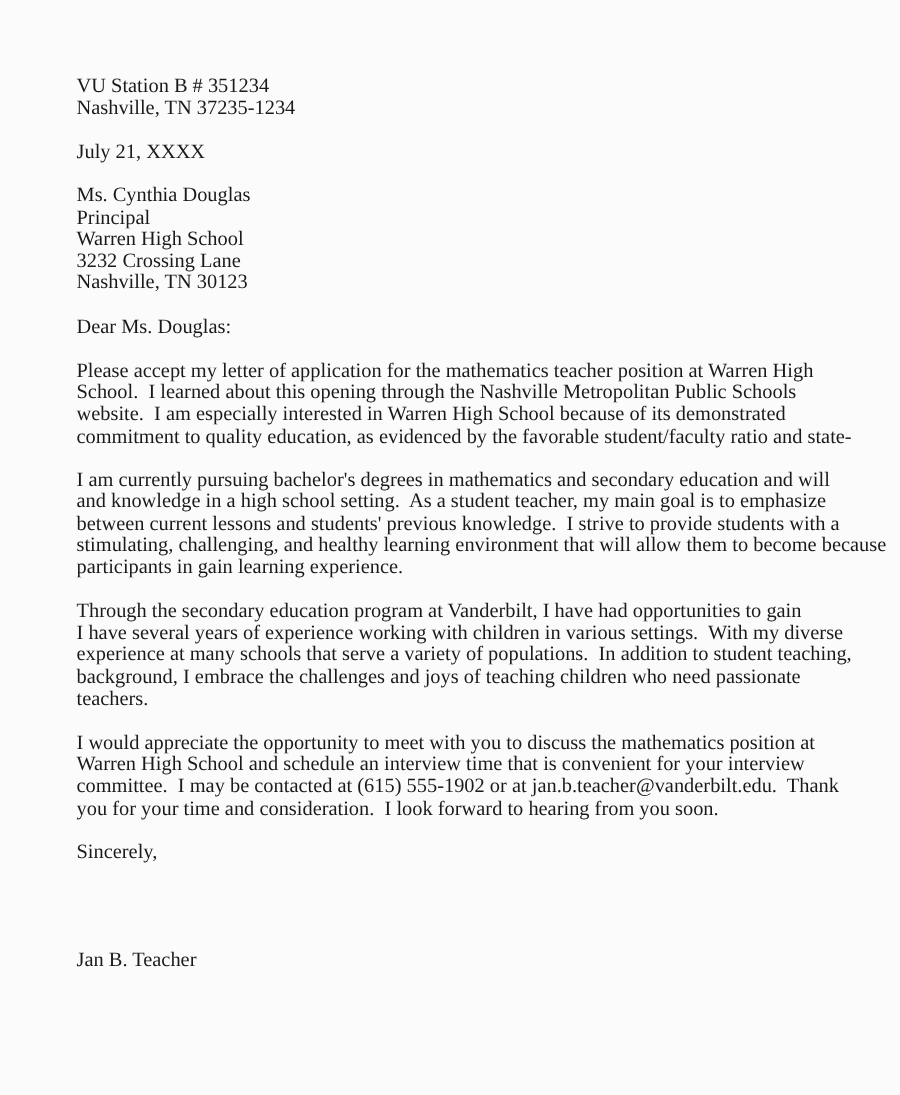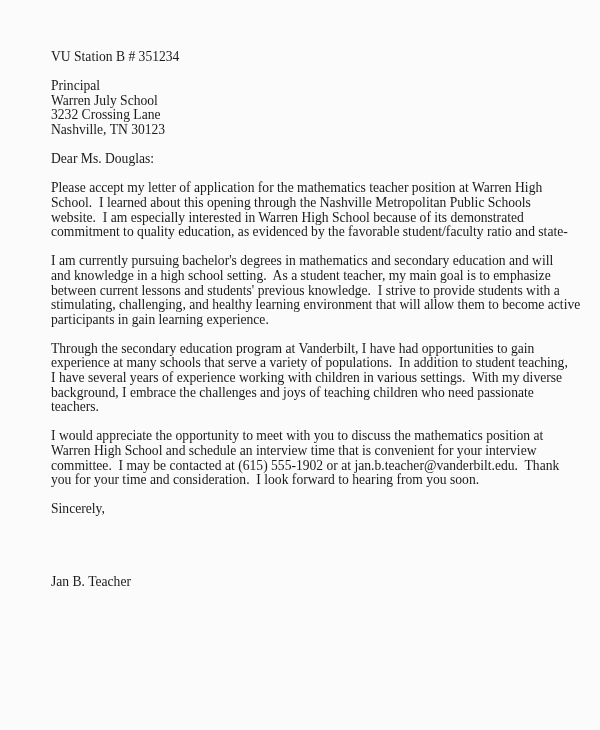--- a/index.html
+++ b/index.html
@@ -22,53 +22,58 @@
     .line { display: block; white-space: pre; }
     .gap-sig { height: 58px; }
   </style>
 </head>
 <body>
 
 <div class="page">
 
   <div class="block">
     <span class="line">VU Station B # 351234</span>
+    <span class="line">Nashville, TN 37235-1234</span>
   </div>
 
+  <div class="block">
+    <span class="line">July 21, XXXX</span>
+  </div>
 
   <div class="block">
+    <span class="line">Ms. Cynthia Douglas</span>
     <span class="line">Principal</span>
-    <span class="line">Warren July School</span>
+    <span class="line">Warren High School</span>
     <span class="line">3232 Crossing Lane</span>
     <span class="line">Nashville, TN 30123</span>
   </div>
 
   <div class="block">
     <span class="line">Dear Ms. Douglas:</span>
   </div>
 
   <div class="block">
     <span class="line">Please accept my letter of application for the mathematics teacher position at Warren High</span>
     <span class="line">School.  I learned about this opening through the Nashville Metropolitan Public Schools</span>
     <span class="line">website.  I am especially interested in Warren High School because of its demonstrated</span>
     <span class="line">commitment to quality education, as evidenced by the favorable student/faculty ratio and state-</span>
   </div>
 
   <div class="block">
     <span class="line">I am currently pursuing bachelor's degrees in mathematics and secondary education and will</span>
     <span class="line">and knowledge in a high school setting.  As a student teacher, my main goal is to emphasize</span>
     <span class="line">between current lessons and students' previous knowledge.  I strive to provide students with a</span>
-    <span class="line">stimulating, challenging, and healthy learning environment that will allow them to become active</span>
+    <span class="line">stimulating, challenging, and healthy learning environment that will allow them to become because</span>
     <span class="line">participants in gain learning experience.</span>
   </div>
 
   <div class="block">
     <span class="line">Through the secondary education program at Vanderbilt, I have had opportunities to gain</span>
+    <span class="line">I have several years of experience working with children in various settings.  With my diverse</span>
     <span class="line">experience at many schools that serve a variety of populations.  In addition to student teaching,</span>
-    <span class="line">I have several years of experience working with children in various settings.  With my diverse</span>
     <span class="line">background, I embrace the challenges and joys of teaching children who need passionate</span>
     <span class="line">teachers.</span>
   </div>
 
   <div class="block">
     <span class="line">I would appreciate the opportunity to meet with you to discuss the mathematics position at</span>
     <span class="line">Warren High School and schedule an interview time that is convenient for your interview</span>
     <span class="line">committee.  I may be contacted at (615) 555-1902 or at jan.b.teacher@vanderbilt.edu.  Thank</span>
     <span class="line">you for your time and consideration.  I look forward to hearing from you soon.</span>
   </div>

